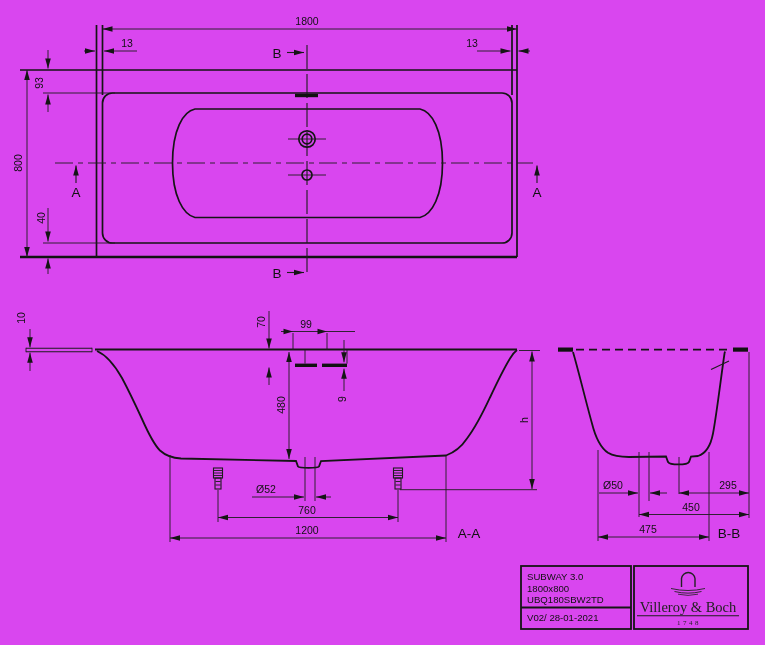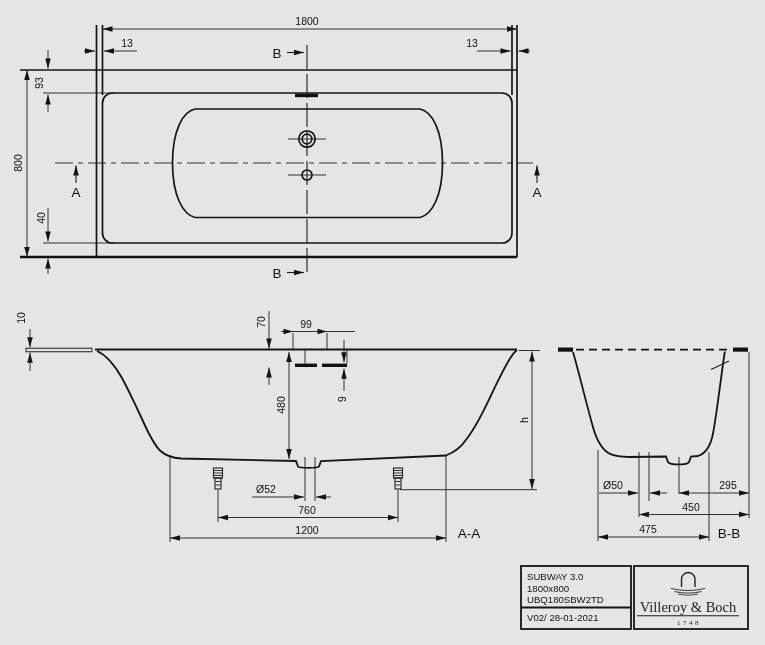--- a/index.html
+++ b/index.html
@@ -1,16 +1,16 @@
 <!DOCTYPE html>
 <html><head>
 <meta charset="utf-8">
 <style>
   html,body{margin:0;padding:0;background:#fff;}
-  .stage{position:relative;width:765px;height:645px;background:#e5e5e5;overflow:hidden;}
+  .stage{position:relative;width:765px;height:645px;background:#d946ef;overflow:hidden;}
   svg{display:block;}
   .geo{stroke:#151515;fill:none;stroke-width:1.7;}
   .geo2{stroke:#151515;fill:none;stroke-width:1.8;}
   .heavy{stroke:#111;fill:none;stroke-width:2.3;}
   .thin{stroke:#1d1d1d;fill:none;stroke-width:0.9;}
   .thin1{stroke:#1d1d1d;fill:none;stroke-width:1.1;}
   .bar{stroke:#111;fill:none;stroke-width:3.4;}
   .rimbar{stroke:#111;fill:none;stroke-width:4.2;}
   .t{font-family:"Liberation Sans","DejaVu Sans",sans-serif;font-size:10.5px;fill:#111;}
   .ts{font-family:"Liberation Sans","DejaVu Sans",sans-serif;font-size:13.5px;fill:#111;}

